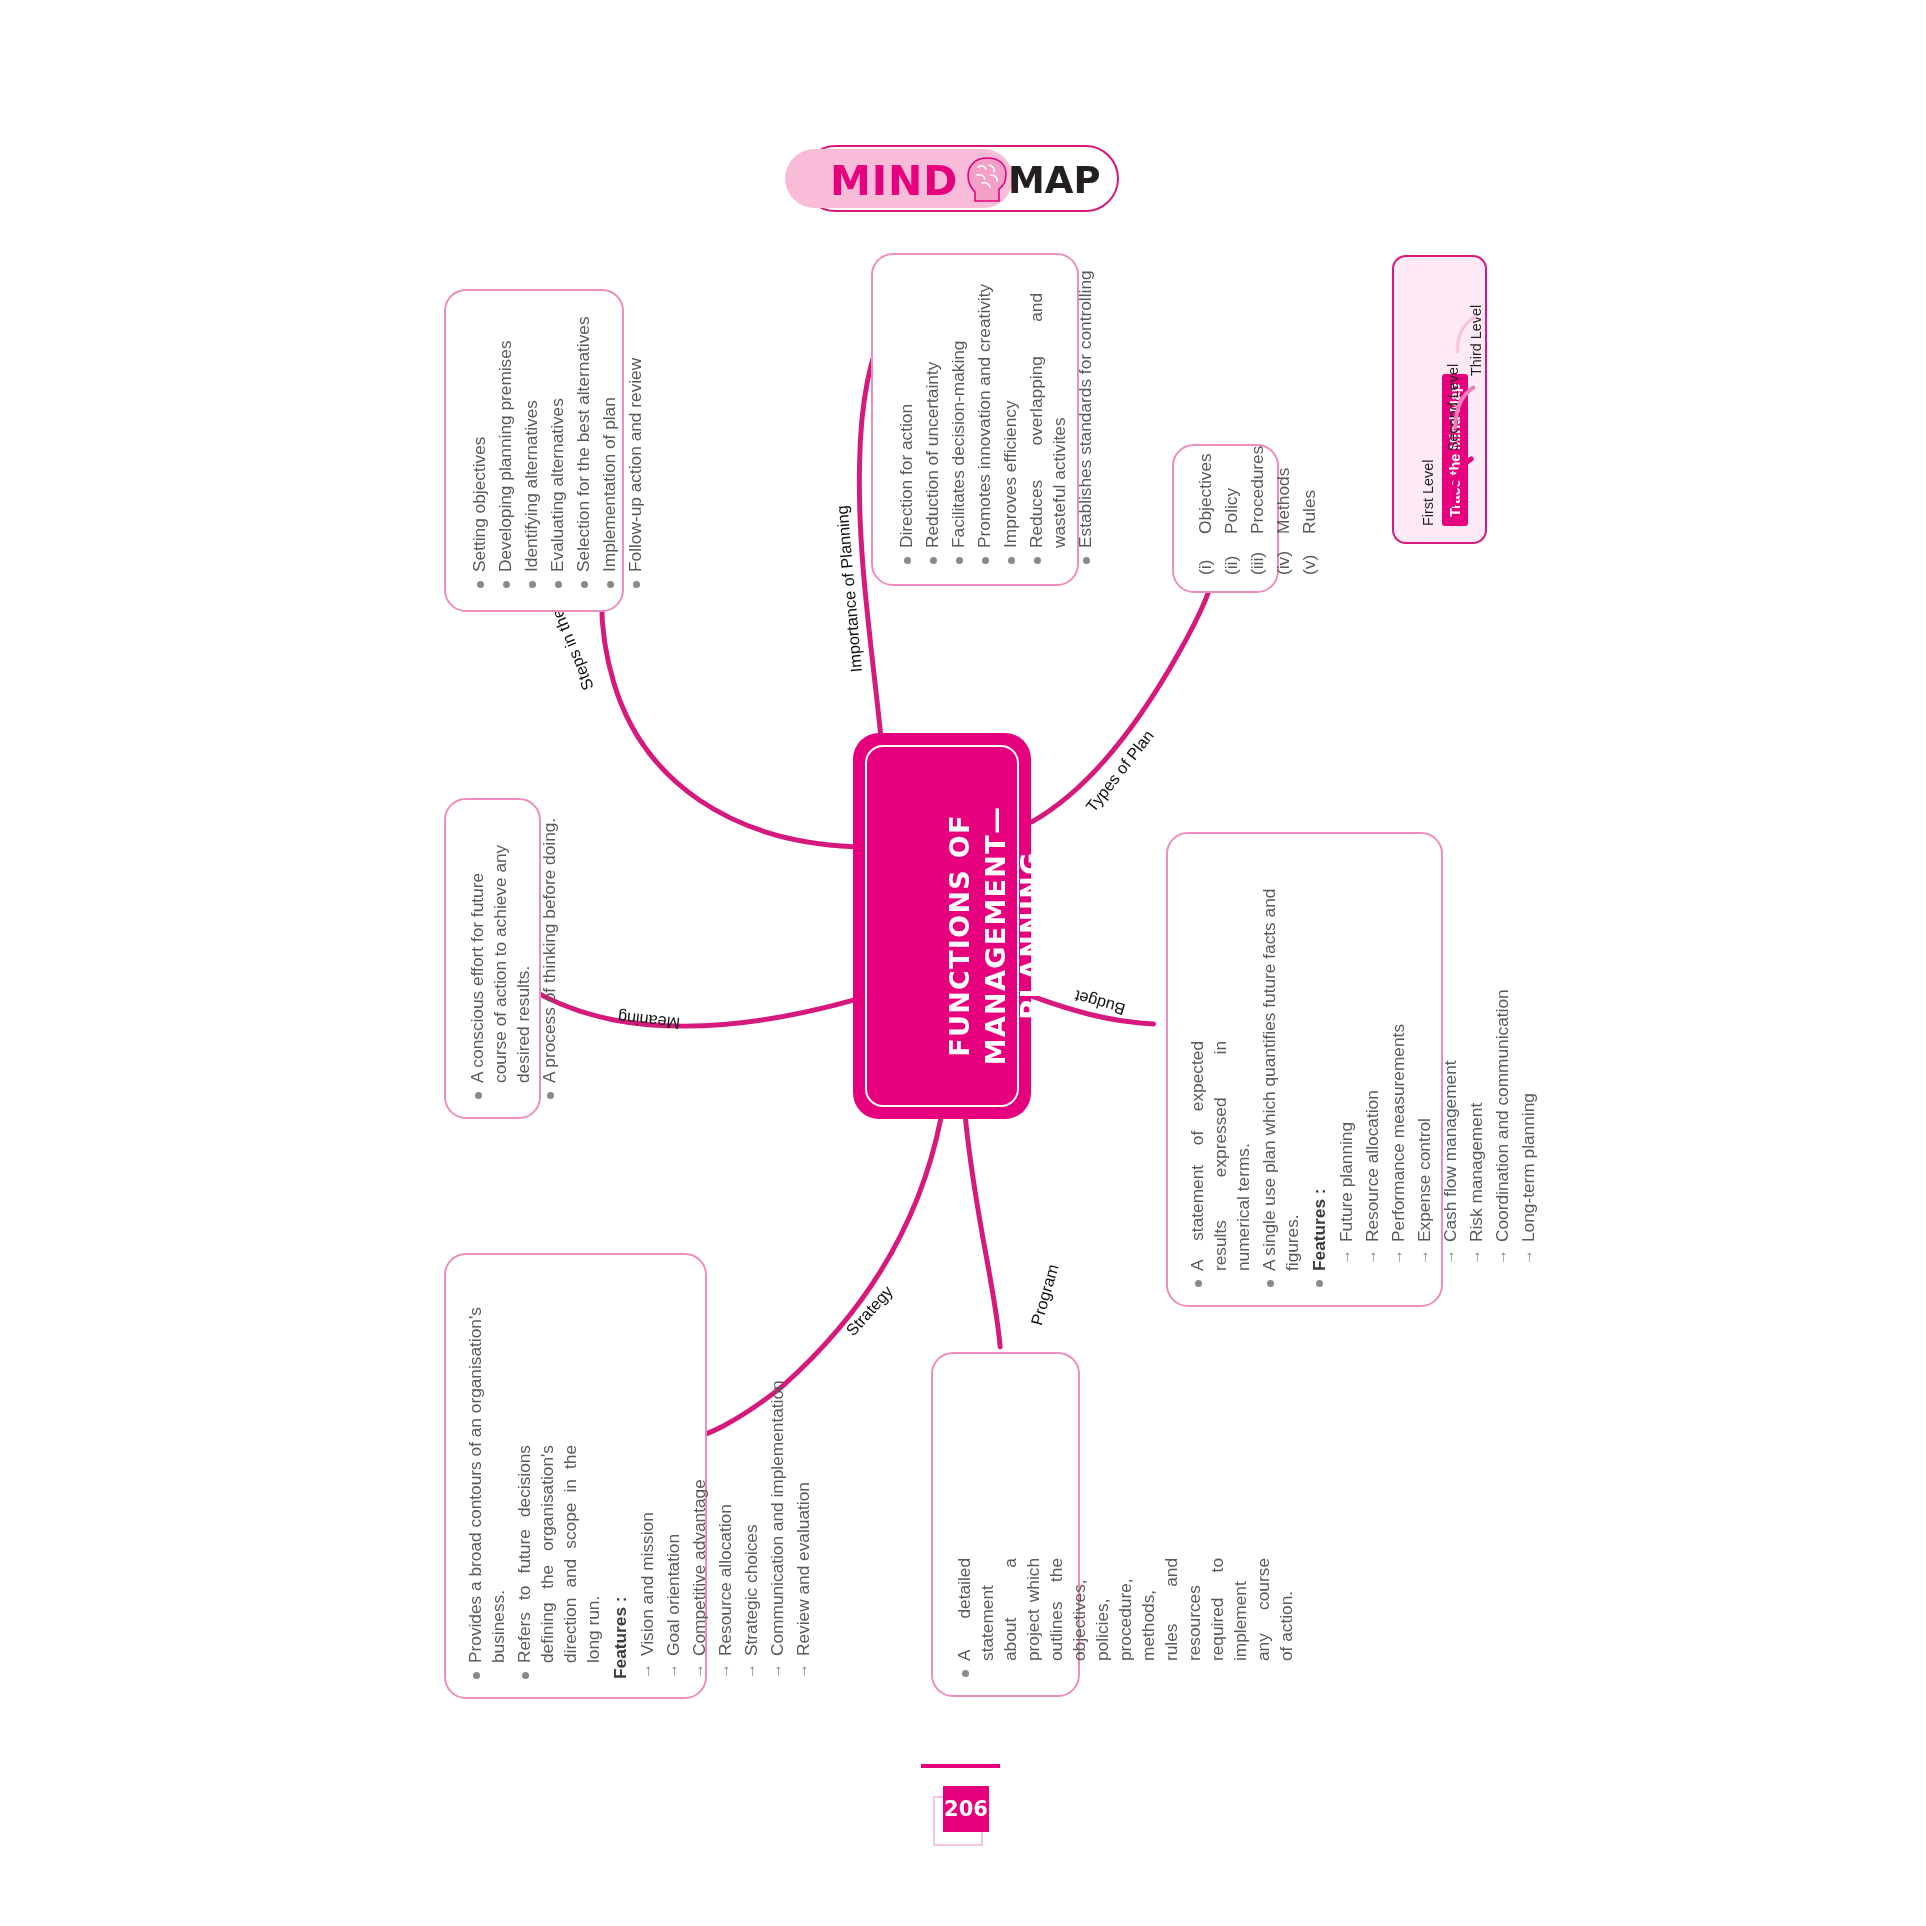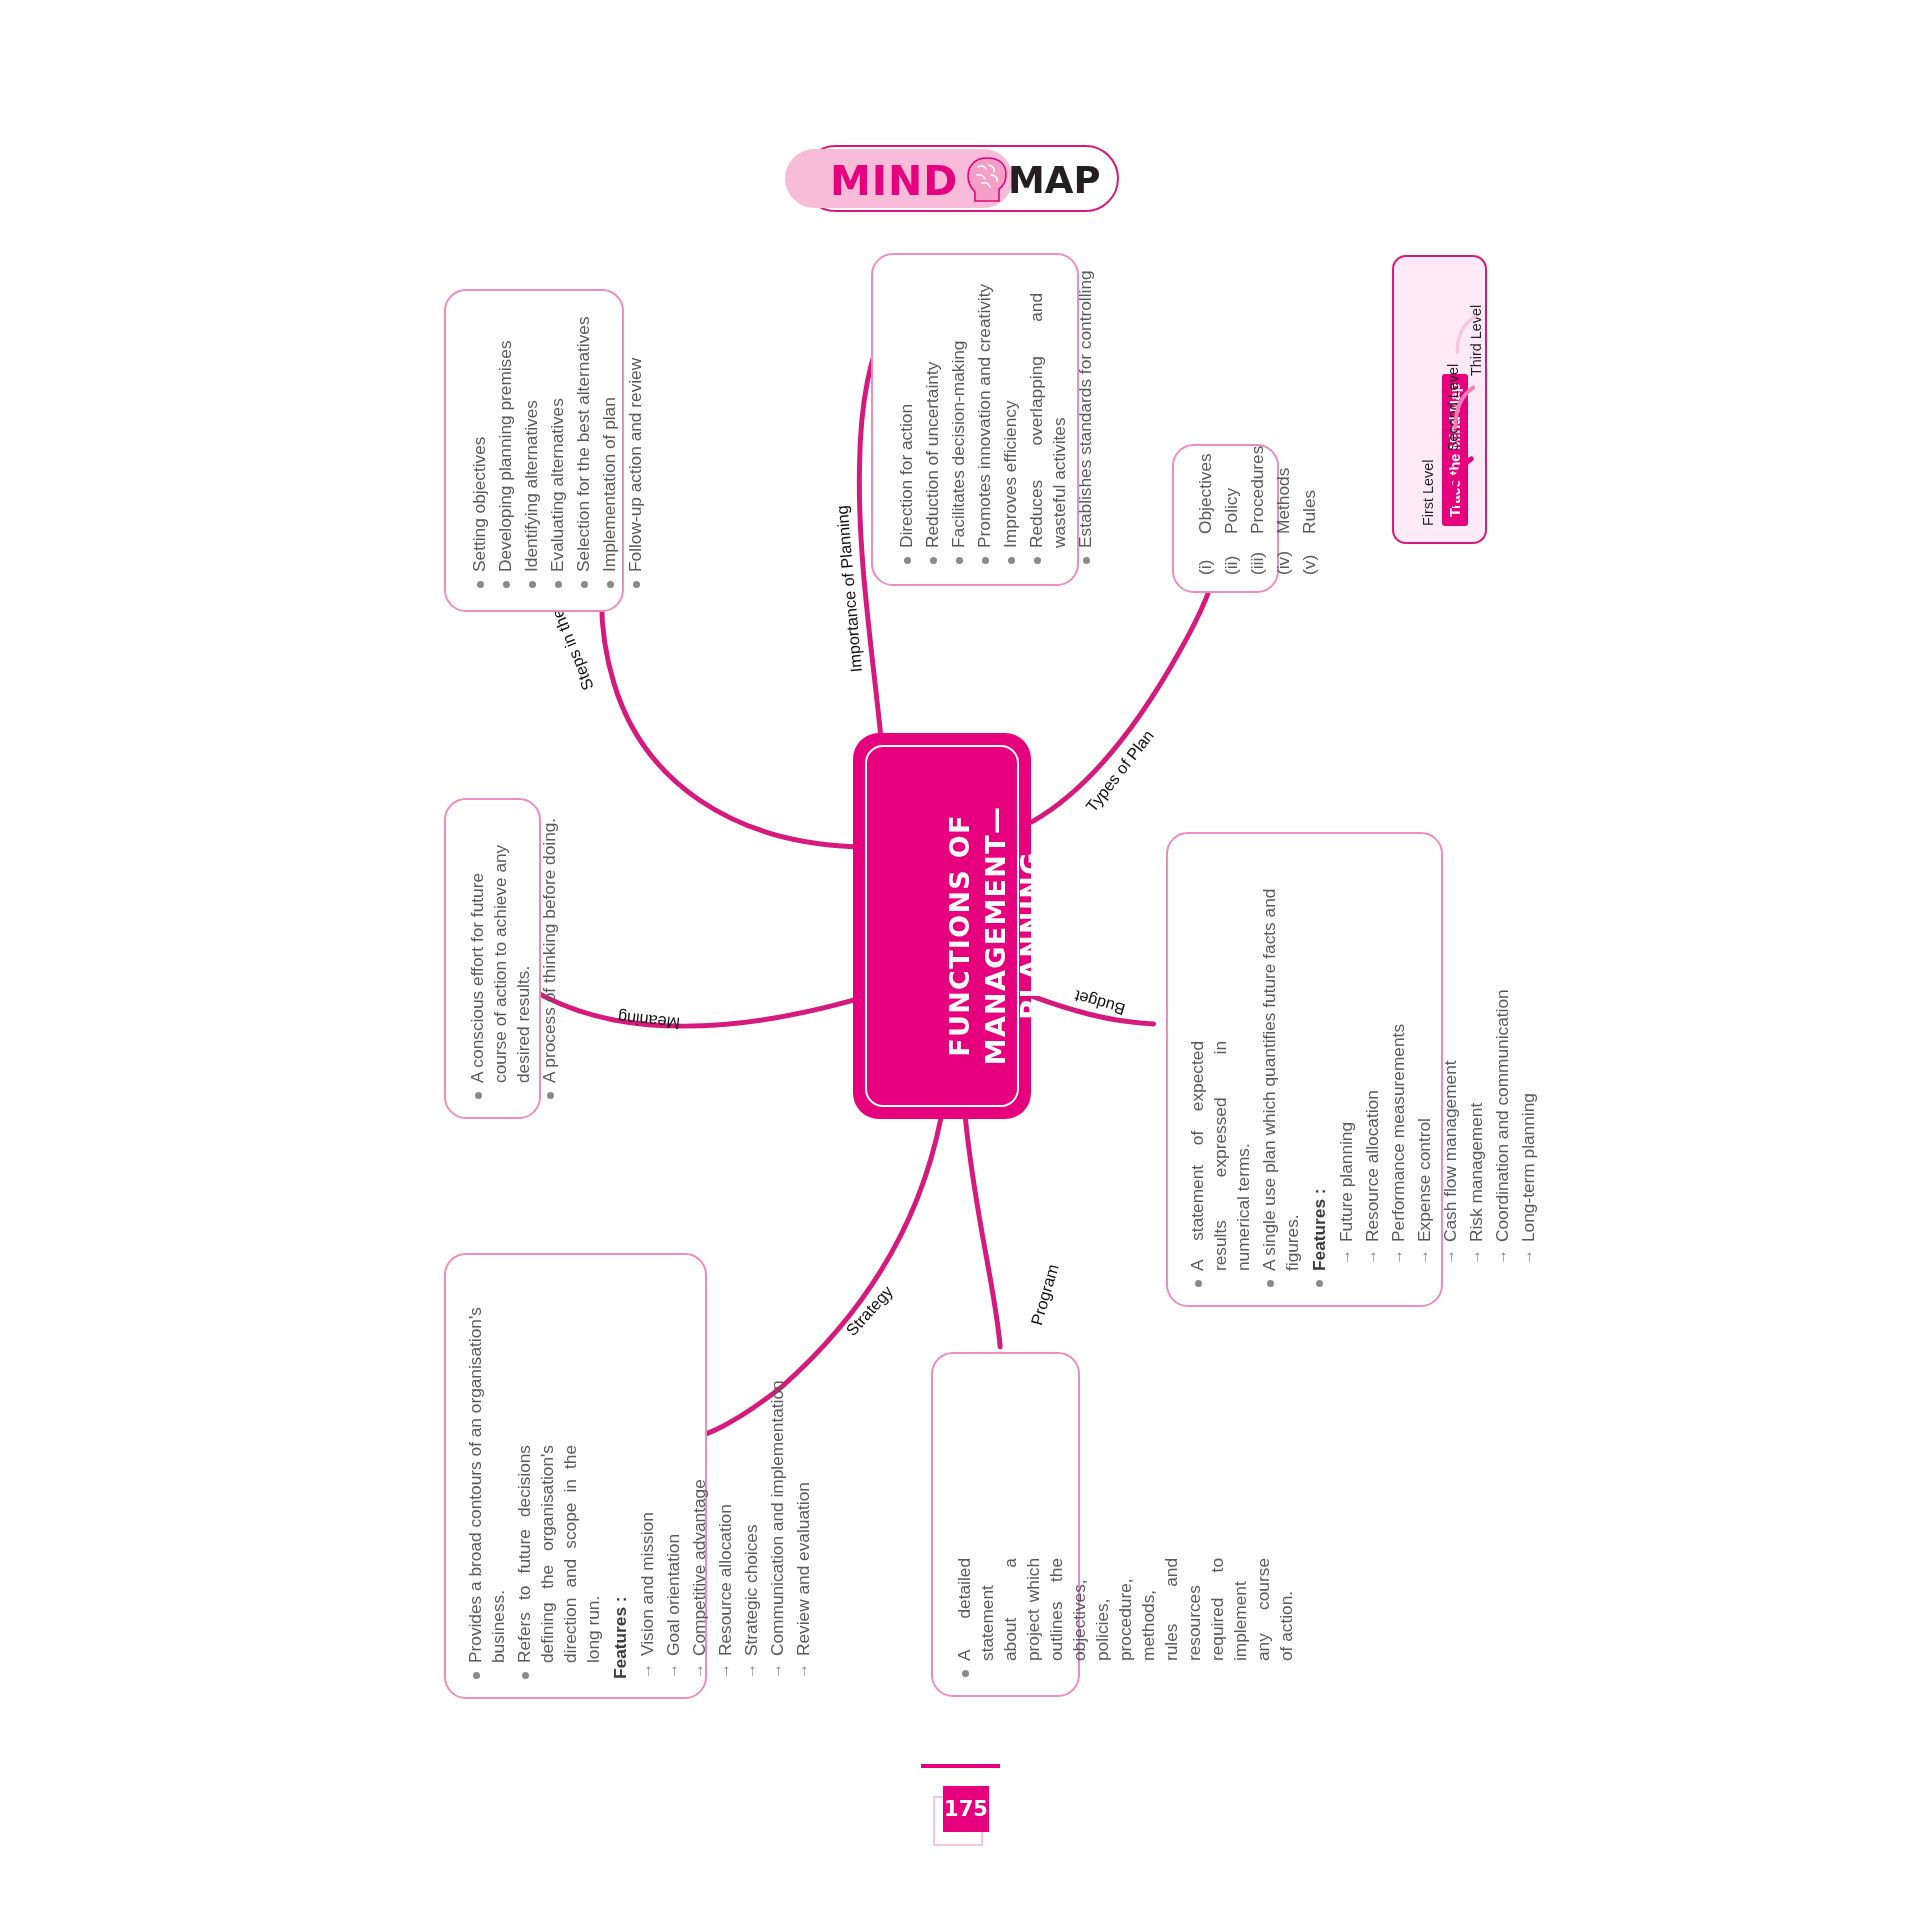--- a/index.html
+++ b/index.html
@@ -332,15 +332,15 @@
     <path d="M60 250 C 60 225, 66 212, 78 204" fill="none" stroke="#e6007e" stroke-width="5" stroke-linecap="round"></path>
     <path d="M62 172 C 62 152, 68 140, 80 132" fill="none" stroke="#ef7fb8" stroke-width="4" stroke-linecap="round"></path>
     <path d="M64 96 C 64 78, 70 68, 82 60" fill="none" stroke="#f7c6dd" stroke-width="3.5" stroke-linecap="round"></path>
   </svg>
 </div>
 
 <div id="page-footer" class="abs">
   <div class="rule"></div>
   <div class="ghost"></div>
   <div class="sq"></div>
-  <div class="num">175</div>
+  <div class="num">206</div>
 </div>
 
 
 </body></html>

